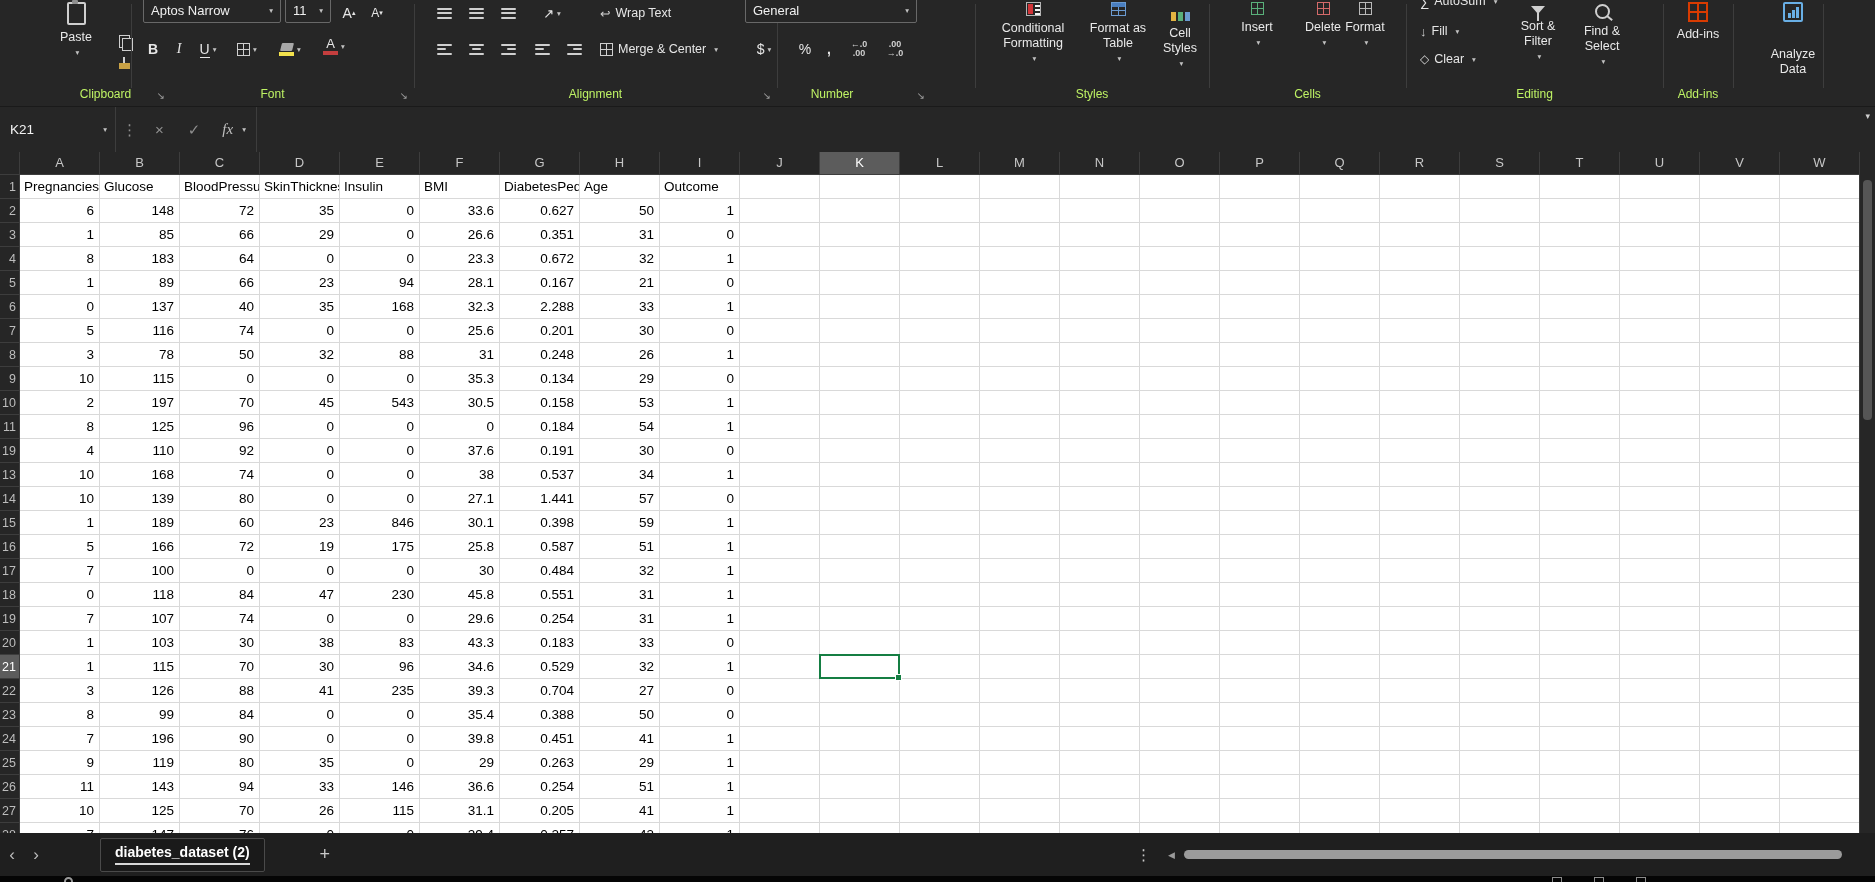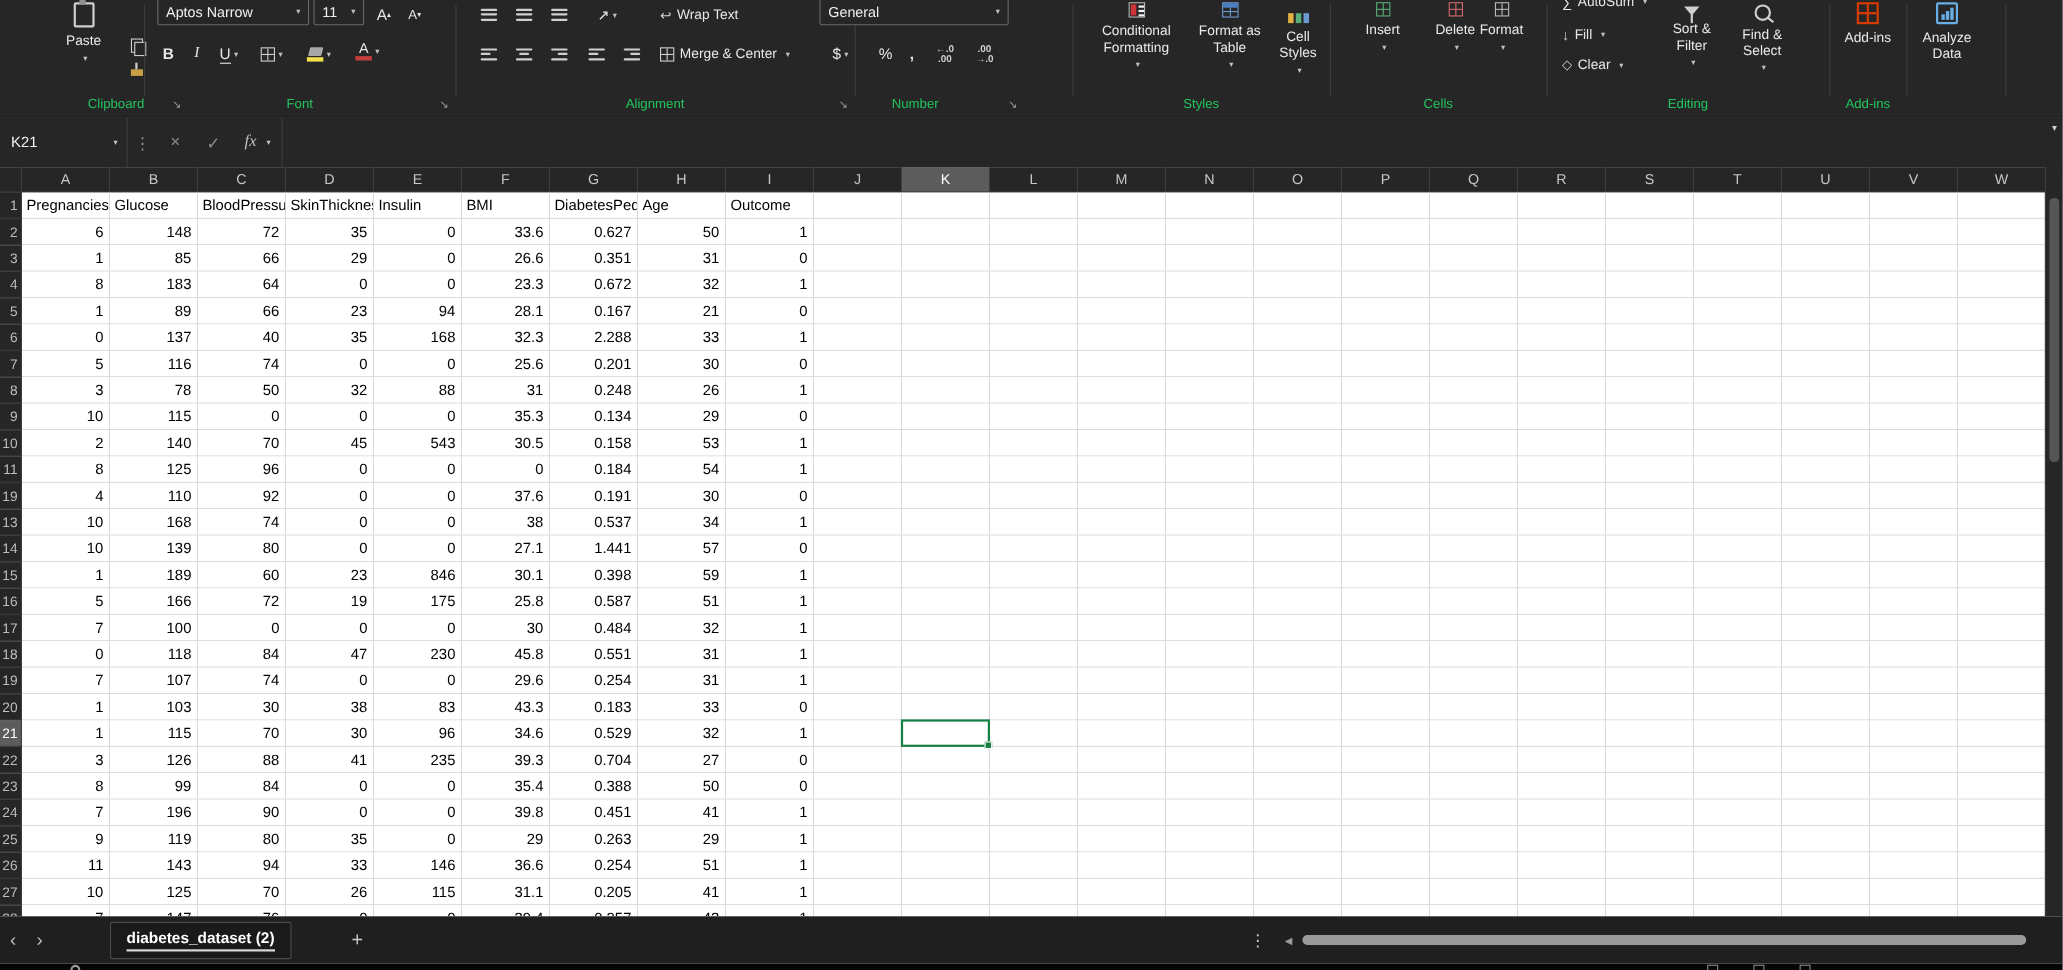--- a/index.html
+++ b/index.html
@@ -3,21 +3,21 @@
 <meta charset="utf-8">
 <style>
   html,body{margin:0;padding:0;background:#000;}
   #app{position:relative;width:1875px;height:882px;overflow:hidden;background:#fff;
        font-family:"Liberation Sans",sans-serif;-webkit-font-smoothing:antialiased;}
 
   
   .ribbon{position:absolute;top:0;left:0;right:0;height:106px;background:#262626;color:#e6e6e6;overflow:hidden;border-bottom:1px solid #1a1a1a;}
   .rgroup{position:absolute;top:0;height:106px;}
   .gdiv{position:absolute;top:4px;bottom:18px;width:1px;background:#3d3d3d;}
-  .glabel{position:absolute;bottom:5px;left:0;right:0;text-align:center;font-size:12px;color:#22c55e;white-space:nowrap;}
+  .glabel{position:absolute;bottom:5px;left:0;right:0;text-align:center;font-size:12px;color:#bef264;white-space:nowrap;}
   .launch{position:absolute;bottom:5px;font-size:10px;color:#9a9a9a;}
   .chev{font-size:7.5px;color:#c2c2c2;margin-left:3px;}
   .combo{position:absolute;background:#262626;border:1px solid #686868;height:25px;box-sizing:border-box;display:flex;align-items:center;font-size:13px;color:#f0f0f0;padding:0 7px;border-radius:2px;}
   .combo .chev{margin-left:auto;}
   .sbtn{position:absolute;display:flex;align-items:center;justify-content:center;color:#e6e6e6;font-size:14px;height:26px;}
   .bigbtn{position:absolute;top:0;height:80px;display:flex;flex-direction:column;align-items:center;text-align:center;color:#e9e9e9;font-size:12.5px;line-height:15px;}
   .bigbtn .bicon{margin-top:2px;margin-bottom:5px;}
   .smallitem{position:absolute;display:flex;align-items:center;gap:5px;font-size:12.5px;color:#e6e6e6;height:22px;}
 
   
@@ -361,21 +361,21 @@
     <div class="rgroup" style="left:1663px;width:70px;">
       <div class="bigbtn" style="left:6px;width:58px;">
         <span class="bicon adico"></span>
         <span>Add-ins</span>
       </div>
       <div class="glabel">Add-ins</div>
     </div>
     <div class="gdiv" style="left:1733px;"></div>
 
     <div class="rgroup" style="left:1733px;width:90px;">
-      <div class="bigbtn" style="left:0;width:74px;">
+      <div class="bigbtn" style="left:23px;width:74px;gap:20px;">
         <span class="bicon anico"></span>
         <span>Analyze Data</span>
       </div>
     </div>
     <div class="gdiv" style="left:1823px;"></div>
   </div>
 
   <div class="fbar">
     <div class="namebox">
       <span>K21</span>
@@ -648,21 +648,21 @@
           <div class="c n"></div>
           <div class="c n"></div>
           <div class="c n"></div>
           <div class="c n"></div>
           <div class="c n"></div>
           <div class="c n"></div>
         </div>
         <div class="grow">
           <div class="rh">10</div>
           <div class="c n">2</div>
-          <div class="c n">140</div>
+          <div class="c n">197</div>
           <div class="c n">70</div>
           <div class="c n">45</div>
           <div class="c n">543</div>
           <div class="c n">30.5</div>
           <div class="c n">0.158</div>
           <div class="c n">53</div>
           <div class="c n">1</div>
           <div class="c n"></div>
           <div class="c n"></div>
           <div class="c n"></div>

